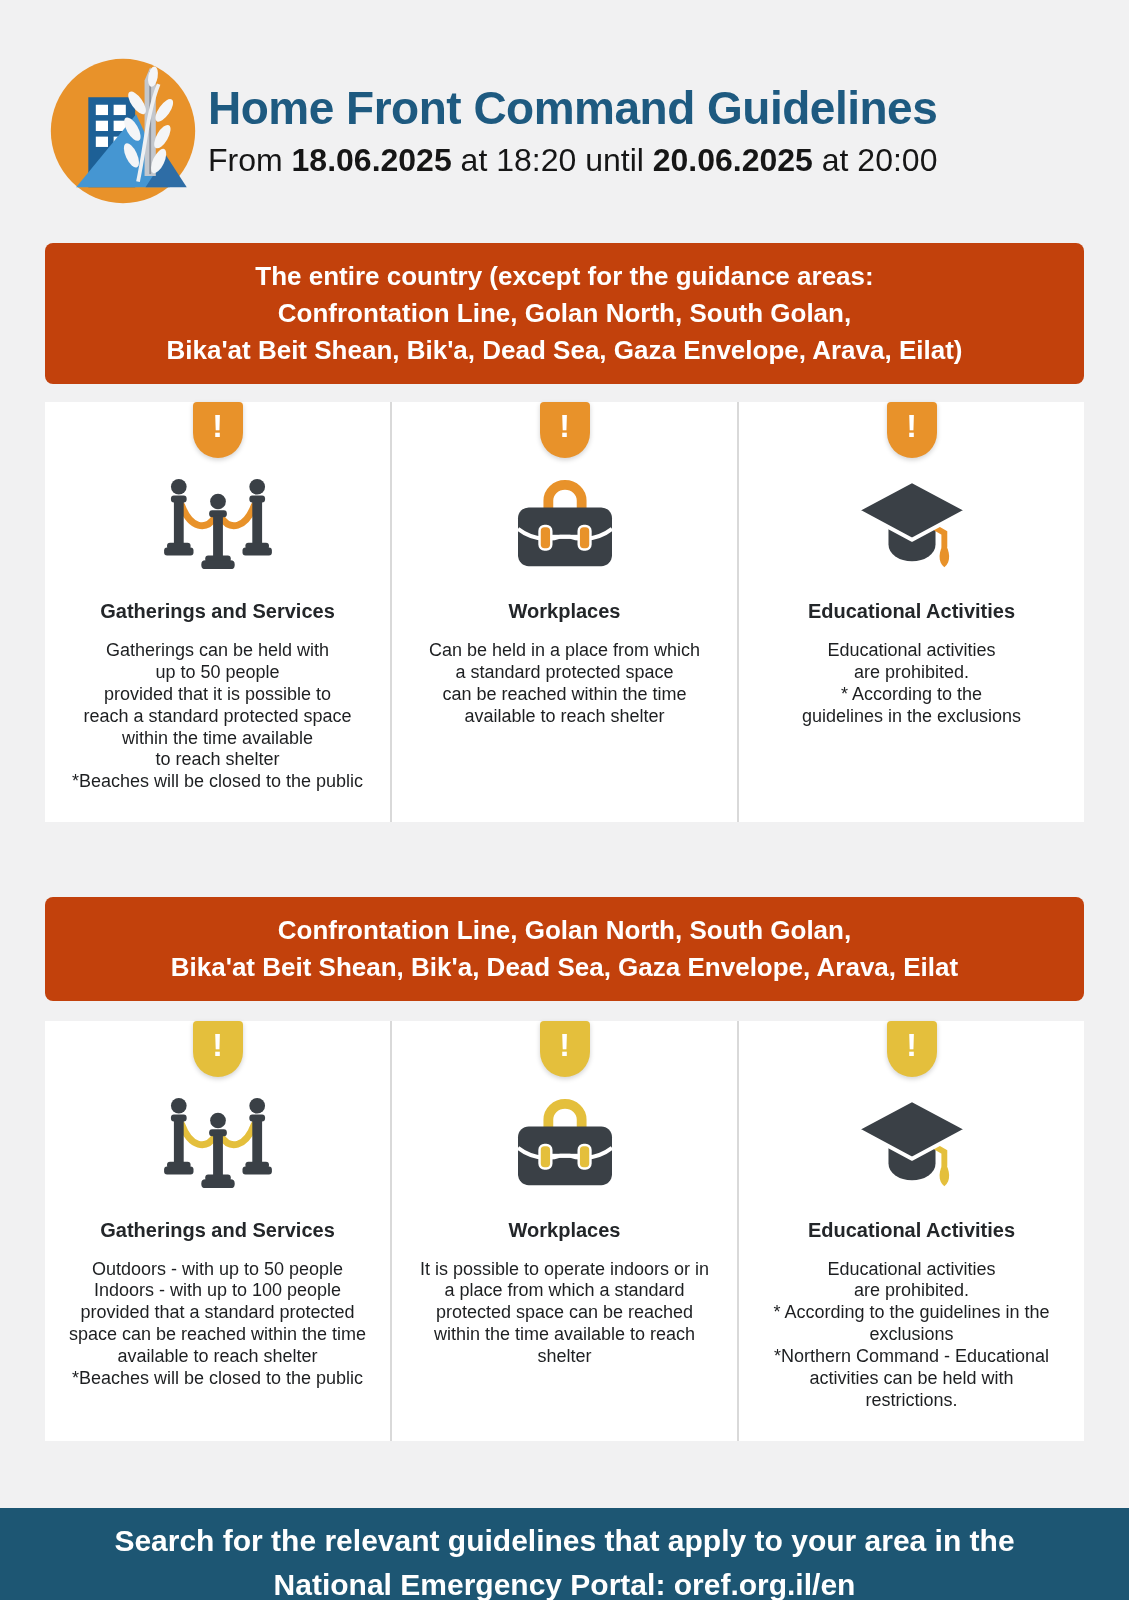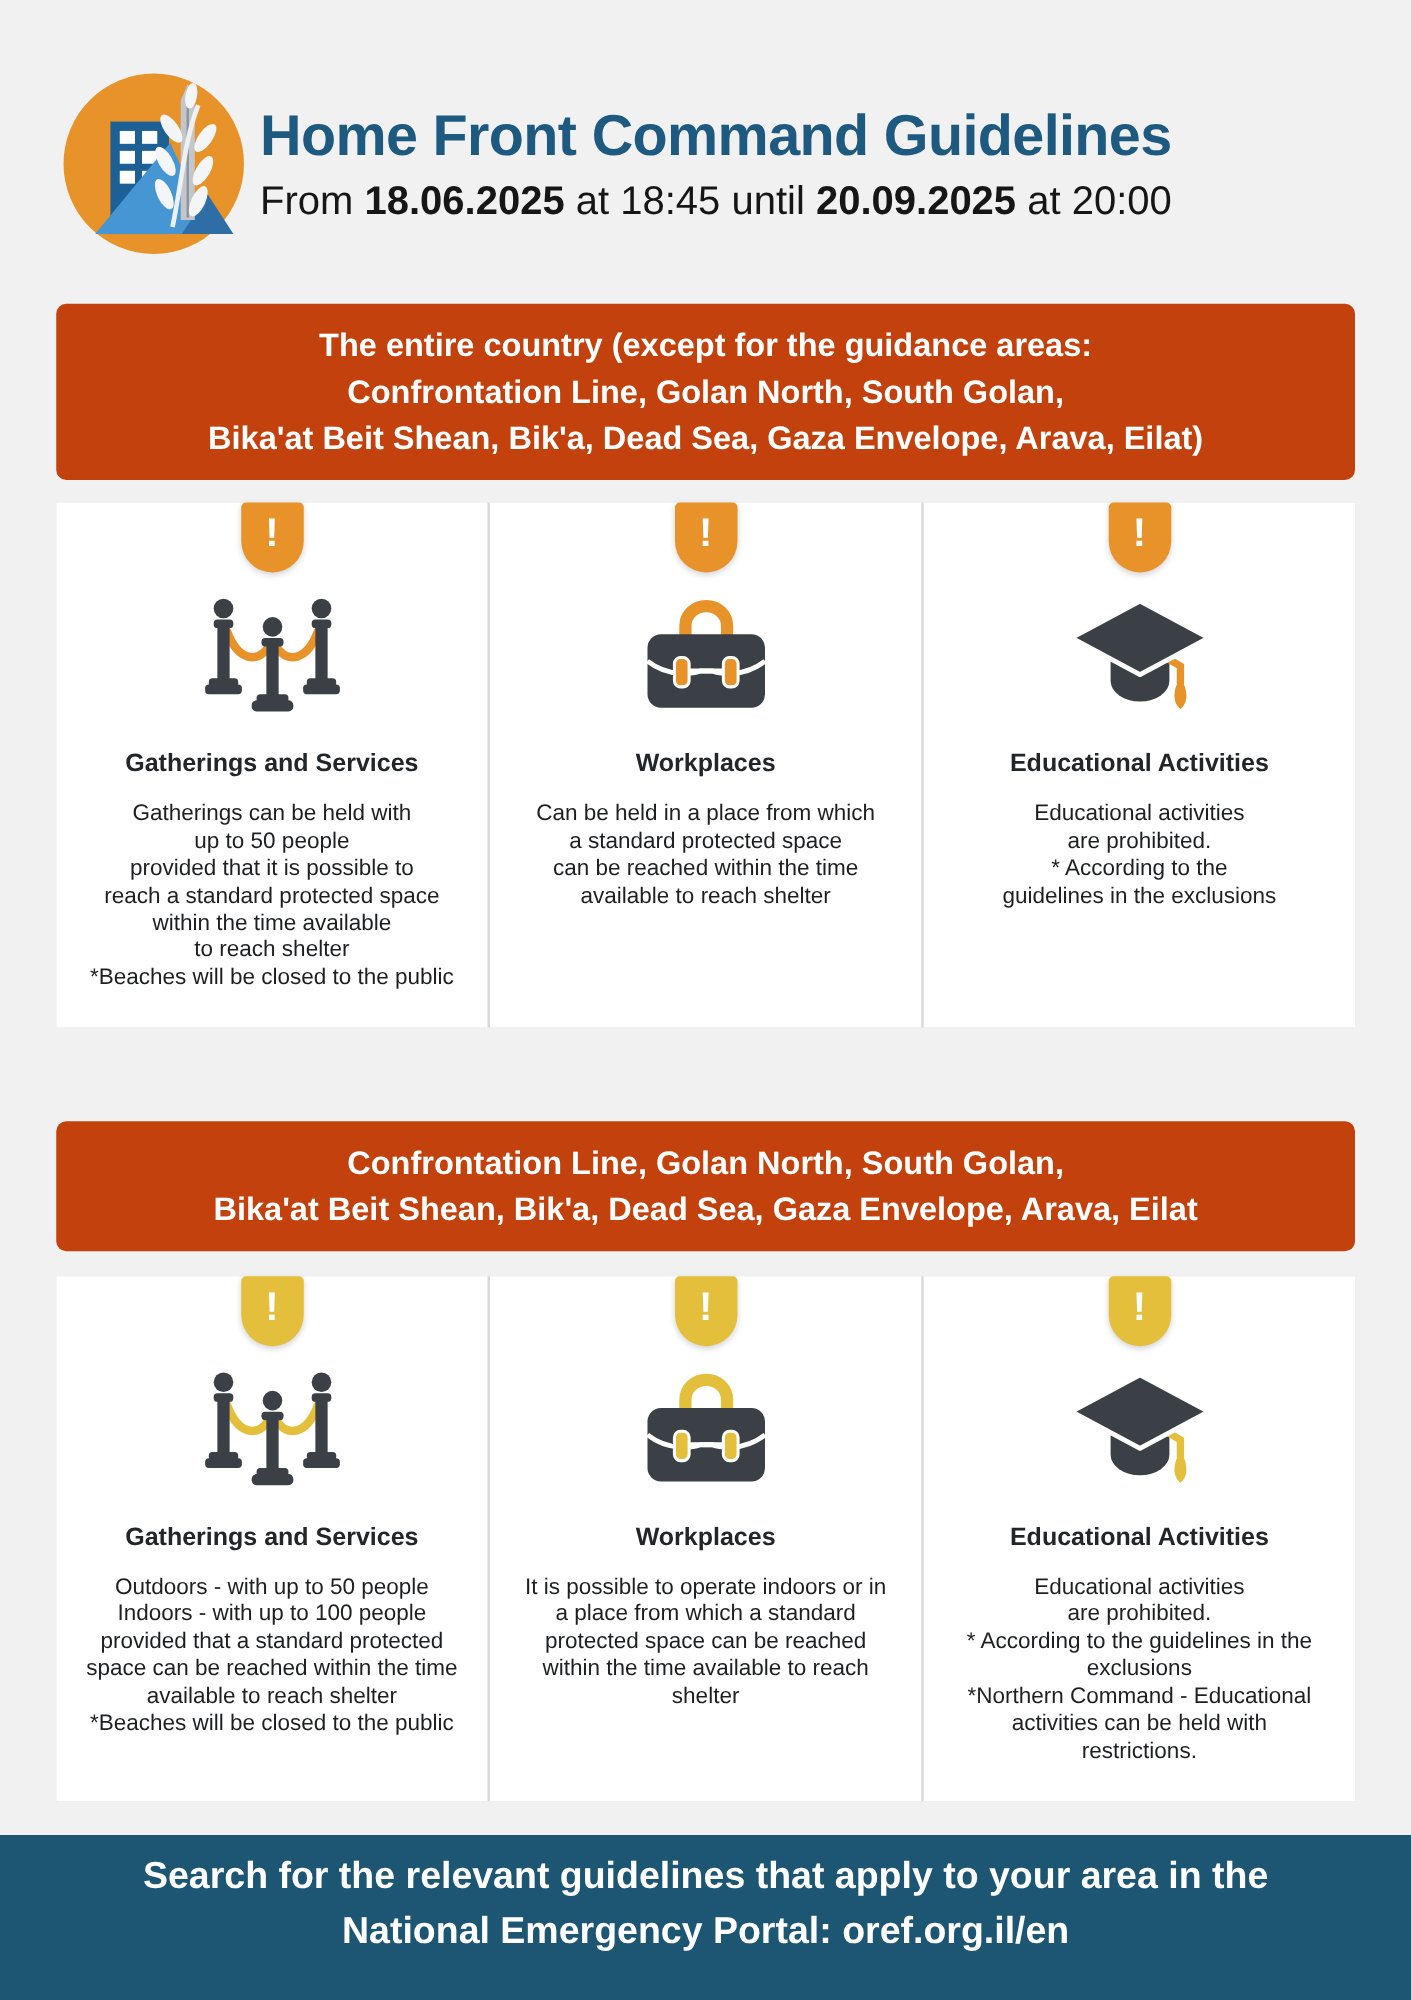--- a/index.html
+++ b/index.html
@@ -99,21 +99,21 @@
   
   .footer {
     margin-top:auto;
     background:#1d5673;
     color:#ffffff;
     font-weight:bold;
     font-size:30px;
     line-height:1.45;
     text-align:center;
     padding:11px 20px 0;
-    height:132px;
+    height:92px;
     white-space:pre-line;
   }
 </style>
 </head>
 <body>
 
 <div class="page">
 
   <div class="header">
     <svg class="logo" viewBox="0 0 160 160" aria-hidden="true">
@@ -133,21 +133,21 @@
       <ellipse cx="95" cy="50" rx="6" ry="14" fill="#f4f5f7" transform="rotate(-35 95 50)"></ellipse>
       <ellipse cx="124" cy="58" rx="6" ry="14" fill="#f4f5f7" transform="rotate(35 124 58)"></ellipse>
       <ellipse cx="90" cy="78" rx="6" ry="14" fill="#f4f5f7" transform="rotate(-30 90 78)"></ellipse>
       <ellipse cx="122" cy="86" rx="6" ry="14" fill="#f4f5f7" transform="rotate(30 122 86)"></ellipse>
       <ellipse cx="89" cy="106" rx="6" ry="14" fill="#f4f5f7" transform="rotate(-25 89 106)"></ellipse>
       <ellipse cx="118" cy="112" rx="6" ry="14" fill="#f4f5f7" transform="rotate(25 118 112)"></ellipse>
       <ellipse cx="112" cy="22" rx="5" ry="11" fill="#f4f5f7" transform="rotate(10 112 22)"></ellipse>
     </svg>
     <div class="header-text">
       <div class="page-title">Home Front Command Guidelines</div>
-      <div class="page-subtitle"><span>From </span><b>18.06.2025</b><span> at 18:45 until </span><b>20.09.2025</b><span> at 20:00</span></div>
+      <div class="page-subtitle"><span>From </span><b>18.06.2025</b><span> at 18:20 until </span><b>20.06.2025</b><span> at 20:00</span></div>
     </div>
   </div>
 
   <div class="banner">The entire country (except for the guidance areas:
 Confrontation Line, Golan North, South Golan,
 Bika'at Beit Shean, Bik'a, Dead Sea, Gaza Envelope, Arava, Eilat)</div>
 
   <div class="cards section-a">
 
     <div class="card">

